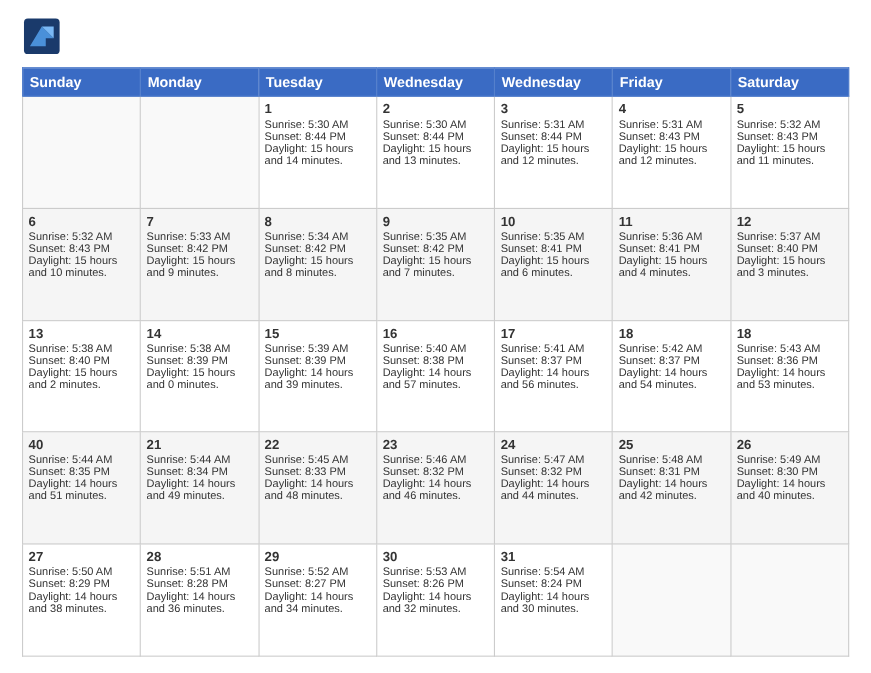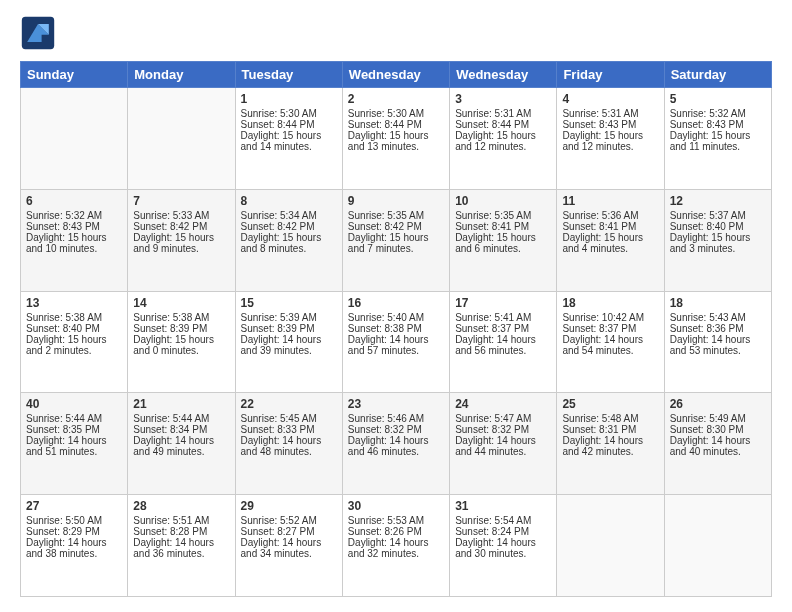--- a/index.html
+++ b/index.html
@@ -244,21 +244,21 @@
           </td>
           <td>
             <span class="day-num">17</span>
             <div>Sunrise: 5:41 AM</div>
             <div>Sunset: 8:37 PM</div>
             <div>Daylight: 14 hours</div>
             <div>and 56 minutes.</div>
           </td>
           <td>
             <span class="day-num">18</span>
-            <div>Sunrise: 10:42 AM</div>
+            <div>Sunrise: 5:42 AM</div>
             <div>Sunset: 8:37 PM</div>
             <div>Daylight: 14 hours</div>
             <div>and 54 minutes.</div>
           </td>
           <td>
             <span class="day-num">18</span>
             <div>Sunrise: 5:43 AM</div>
             <div>Sunset: 8:36 PM</div>
             <div>Daylight: 14 hours</div>
             <div>and 53 minutes.</div>

